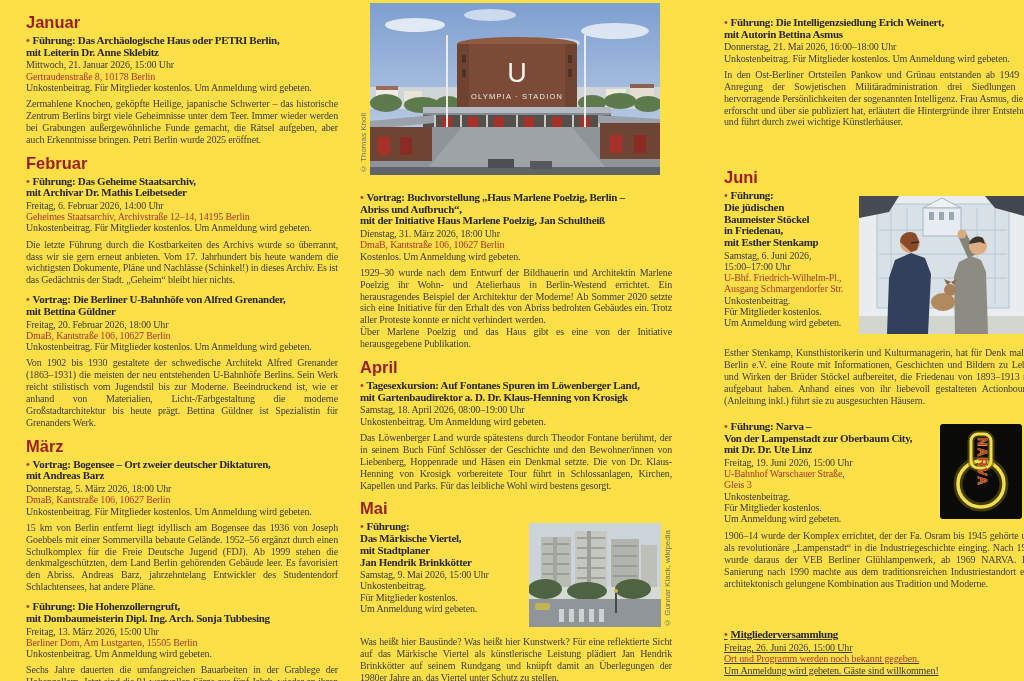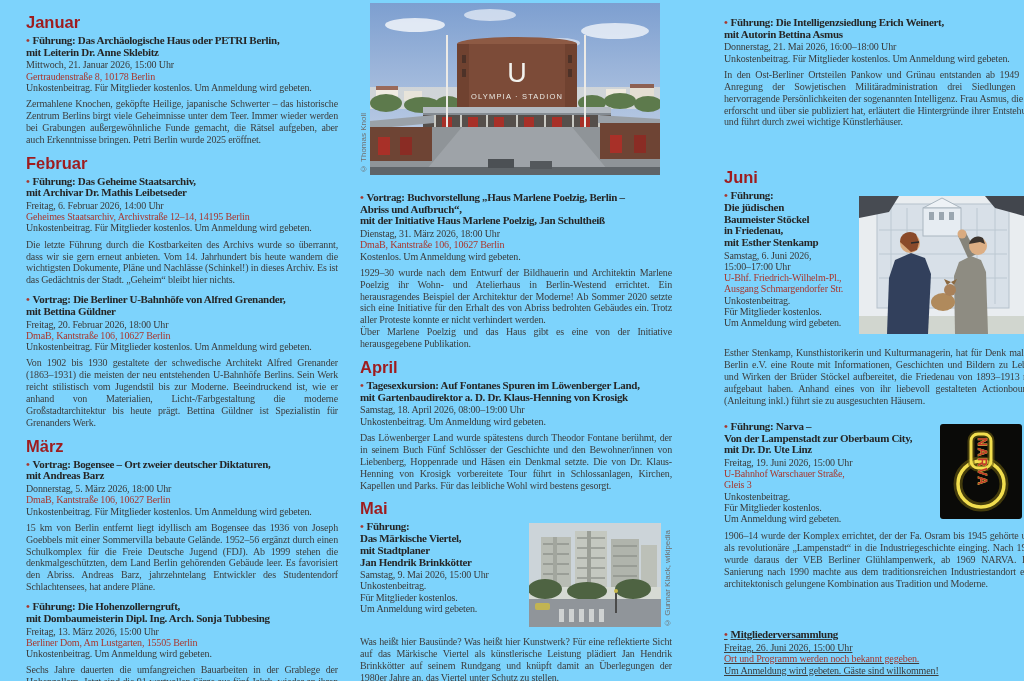--- a/index.html
+++ b/index.html
@@ -1,17 +1,17 @@
 <!DOCTYPE html>
 <html lang="de"><head>
 <meta charset="utf-8">
 <style>
   * { margin:0; padding:0; box-sizing:border-box; }
   html,body { background:#ffffff; }
-  .page { position:relative; width:1024px; height:681px; background:#7dd3fc; overflow:hidden;
+  .page { position:relative; width:1024px; height:681px; background:#fde047; overflow:hidden;
           font-family:"Liberation Serif", serif; color:#3d3d3d; }
   .col { position:absolute; top:0; }
   .c1 { left:26px;  width:312px; padding-top:13px; }
   .c2 { left:360px; width:312px; padding-top:3px; }
   .c3 { left:724px; width:312px; padding-top:17px; }
 
   .month { font-family:"Liberation Sans", sans-serif; font-weight:bold; font-size:16.5px;
            line-height:18px; color:#9e1c1e; margin:8px 0 4px; }
   .c1 .month:first-child { margin-top:0; }
 
@@ -68,21 +68,21 @@
       <p class="desc">Zermahlene Knochen, geköpfte Heilige, japanische Schwerter – das historische Zentrum Berlins birgt viele Geheimnisse unter dem Teer. Immer wieder werden bei Grabungen außergewöhnliche Funde gemacht, die Rätsel aufgeben, aber auch Erkenntnisse bringen. Petri Berlin wurde 2025 eröffnet.</p>
     </article>
 
     <h2 class="month">Februar</h2>
     <article class="event">
       <p class="etitle"><span class="b">•</span><span class="tl">Führung: Das Geheime Staatsarchiv,
 mit Archivar Dr. Mathis Leibetseder</span></p>
       <p class="meta">Freitag, 6. Februar 2026, 14:00 Uhr</p>
       <p class="meta loc">Geheimes Staatsarchiv, Archivstraße 12–14, 14195 Berlin</p>
       <p class="meta">Unkostenbeitrag. Für Mitglieder kostenlos. Um Anmeldung wird gebeten.</p>
-      <p class="desc">Die letzte Führung durch die Kostbarkeiten des Archivs wurde so überrannt, dass wir sie gern erneut anbieten. Vom 14. Jahrhundert bis heute wandern die wichtigsten Dokumente, Pläne und Nachlässe (Schinkel!) in dieses Archiv. Es ist das Gedächtnis der Stadt. „Geheim“ bleibt hier nichts.</p>
+      <p class="desc">Die letzte Führung durch die Kostbarkeiten des Archivs wurde so überrannt, dass wir sie gern erneut anbieten. Vom 17. Jahrhundert bis heute wandern die wichtigsten Dokumente, Pläne und Nachlässe (Schinkel!) in dieses Archiv. Es ist das Gedächtnis der Stadt. „Geheim“ bleibt hier nichts.</p>
     </article>
     <article class="event">
       <p class="etitle"><span class="b">•</span><span class="tl">Vortrag: Die Berliner U-Bahnhöfe von Alfred Grenander,
 mit Bettina Güldner</span></p>
       <p class="meta">Freitag, 20. Februar 2026, 18:00 Uhr</p>
       <p class="meta loc">DmaB, Kantstraße 106, 10627 Berlin</p>
       <p class="meta">Unkostenbeitrag. Für Mitglieder kostenlos. Um Anmeldung wird gebeten.</p>
       <p class="desc">Von 1902 bis 1930 gestaltete der schwedische Architekt Alfred Grenander (1863–1931) die meisten der neu entstehenden U-Bahnhöfe Berlins. Sein Werk reicht stilistisch vom Jugendstil bis zur Moderne. Beeindruckend ist, wie er anhand von Materialien, Licht-/Farbgestaltung die moderne Großstadtarchitektur bis heute prägt. Bettina Güldner ist Spezialistin für Grenanders Werk.</p>
     </article>
 

